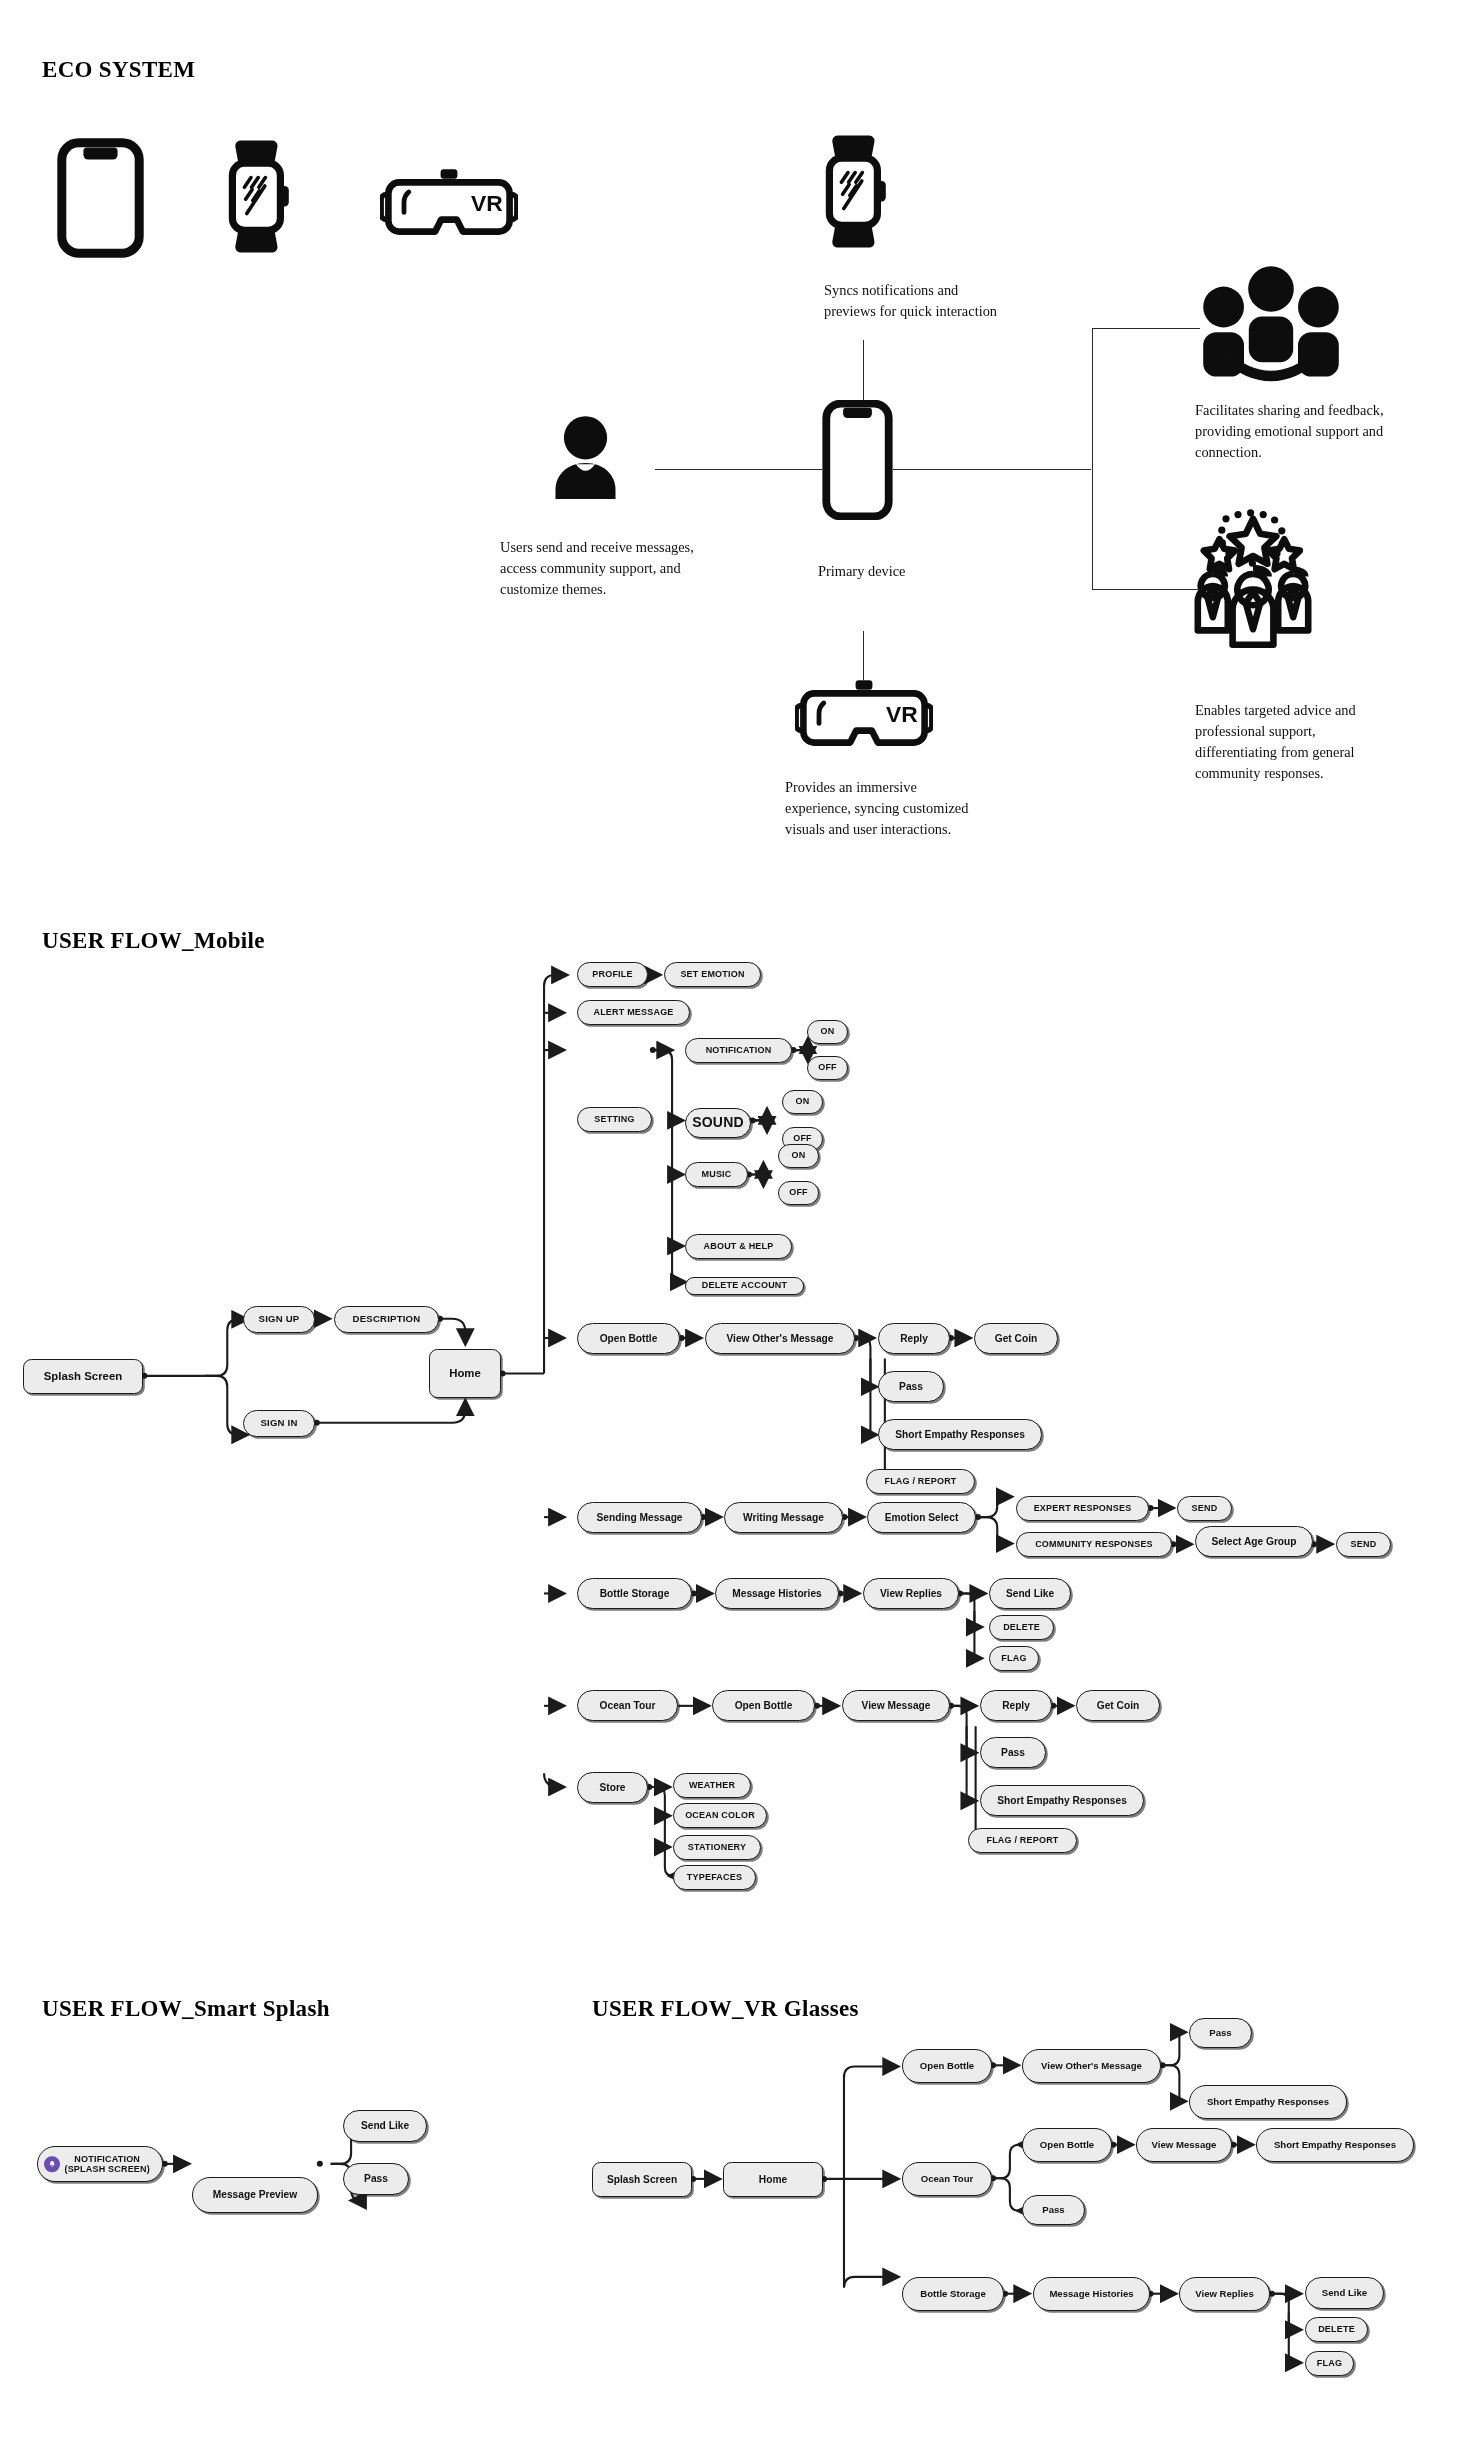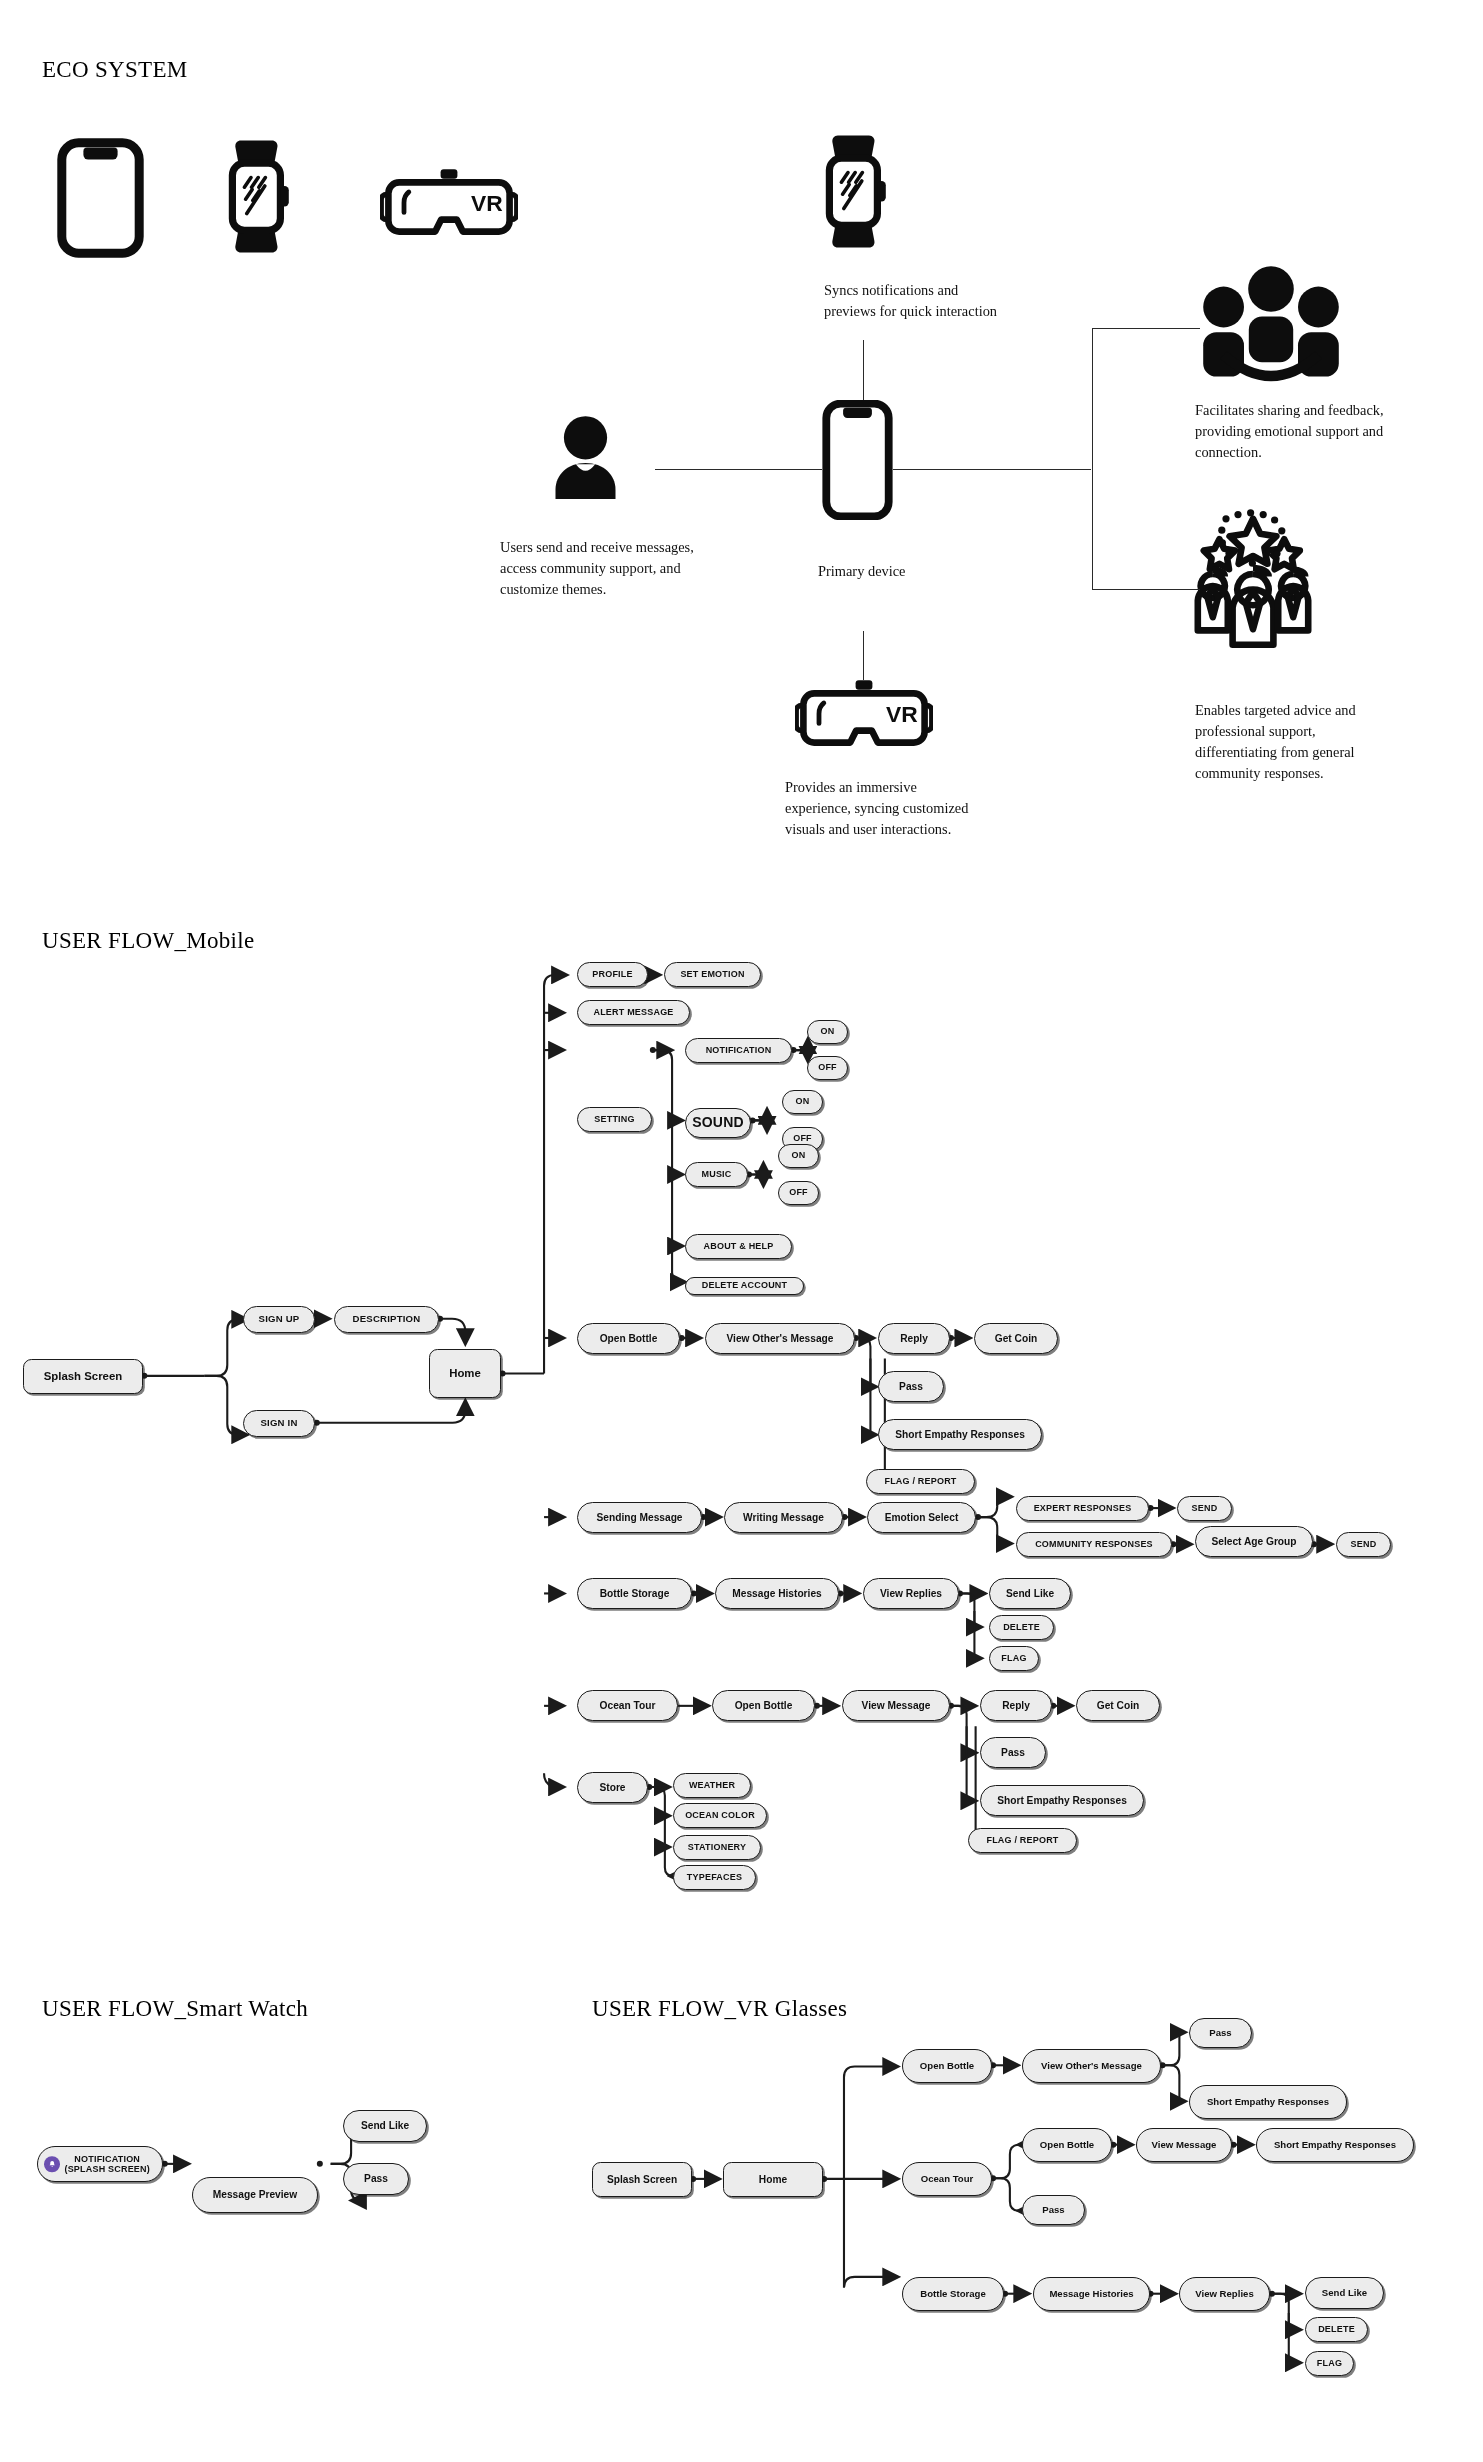--- a/index.html
+++ b/index.html
@@ -10,21 +10,21 @@
   body {
     width: 1483px; height: 2462px;
     position: relative;
     font-family: "Liberation Sans", sans-serif;
     overflow: hidden;
   }
   .section-title {
     position: absolute;
     font-family: "Liberation Serif", serif;
     font-size: 23px;
-    font-weight: 400;
+    font-weight: 700;
     color: #000;
     letter-spacing: 0.3px;
     white-space: nowrap;
   }
   .caption {
     position: absolute;
     font-family: "Liberation Serif", serif;
     font-size: 14.4px;
     line-height: 1.45;
     color: #111;
@@ -222,21 +222,21 @@
 <div class="eline v" style="left:863px; top:340px; height:60px;"></div>
 <div class="eline h" style="left:655px; top:469px; width:167px;"></div>
 <div class="eline v" style="left:863px; top:631px; height:49px;"></div>
 <div class="eline h" style="left:893px; top:469px; width:198px;"></div>
 <div class="eline v" style="left:1092px; top:328px; height:262px;"></div>
 <div class="eline h" style="left:1092px; top:328px; width:108px;"></div>
 <div class="eline h" style="left:1092px; top:589px; width:108px;"></div>
 
 <div class="section-title" style="left:42px; top:928px;">USER FLOW_Mobile</div>
 
-<div class="section-title" style="left:42px; top:1996px;">USER FLOW_Smart Watch</div>
+<div class="section-title" style="left:42px; top:1996px;">USER FLOW_Smart Splash</div>
 
 <div class="section-title" style="left:592px; top:1996px;text-align:right;">USER FLOW_VR Glasses</div>
 
 <div class="flow-layer">
 <svg width="1483" height="2462" viewBox="0 0 2467 4096">
   <defs>
     <marker id="arw" markerWidth="9" markerHeight="9" refX="7.5" refY="4.5" orient="auto">
       <path d="M0,0 L9,4.5 L0,9 z" fill="#1b1b1b"></path>
     </marker>
   </defs>

